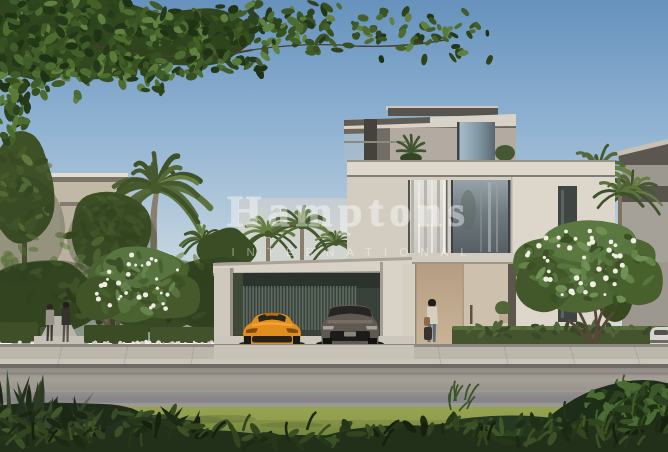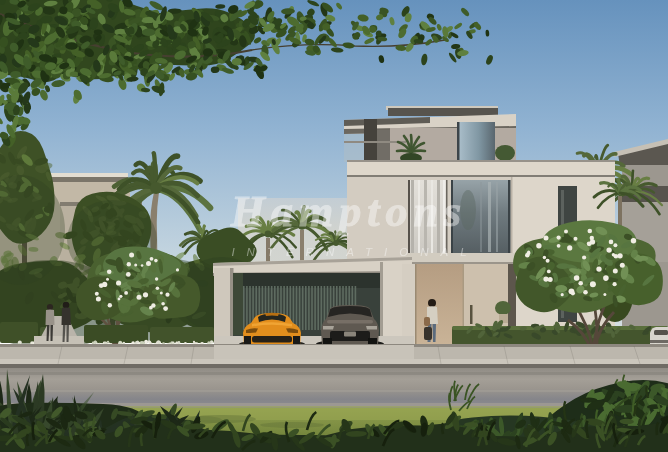--- a/index.html
+++ b/index.html
@@ -1,16 +1,16 @@
 <!DOCTYPE html>
 <html><head>
 <meta charset="utf-8">
 <style>
   html,body{margin:0;padding:0;background:#fff;}
-  #scene{width:668px;height:452px;position:relative;overflow:hidden;font-family:"Liberation Sans",sans-serif;font-style:italic;}
+  #scene{width:668px;height:452px;position:relative;overflow:hidden;font-family:"Liberation Sans",sans-serif;}
   svg{display:block;}
 </style>
 </head>
 <body>
 <div id="scene">
 <svg width="668" height="452" viewBox="0 0 668 452" xmlns="http://www.w3.org/2000/svg">
 <defs>
   <linearGradient id="sky" x1="0" y1="0" x2="0" y2="1">
     <stop offset="0" stop-color="#6692bd"></stop>
     <stop offset="0.38" stop-color="#91b3d2"></stop>

